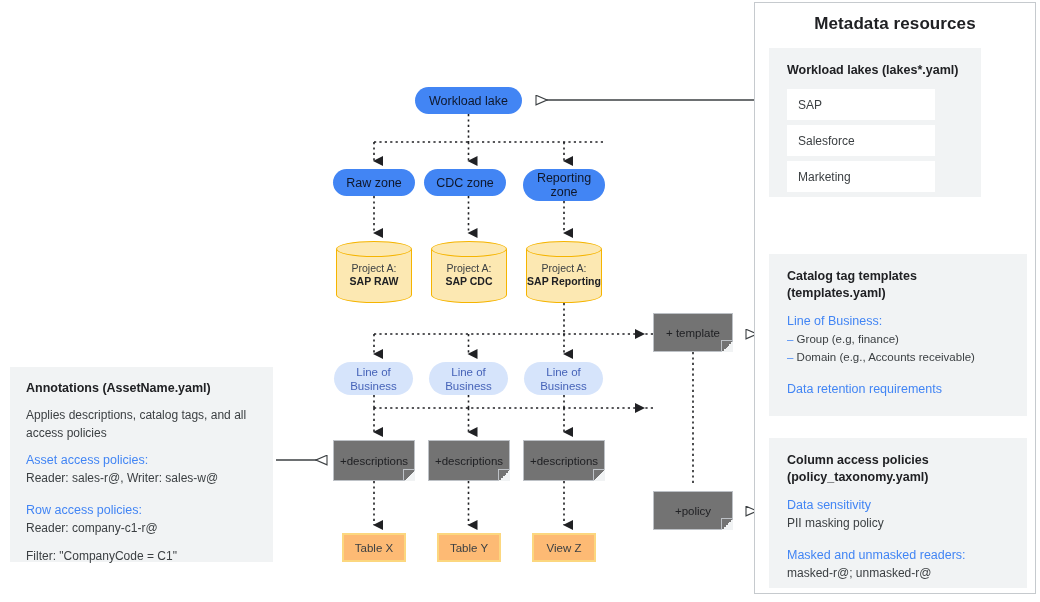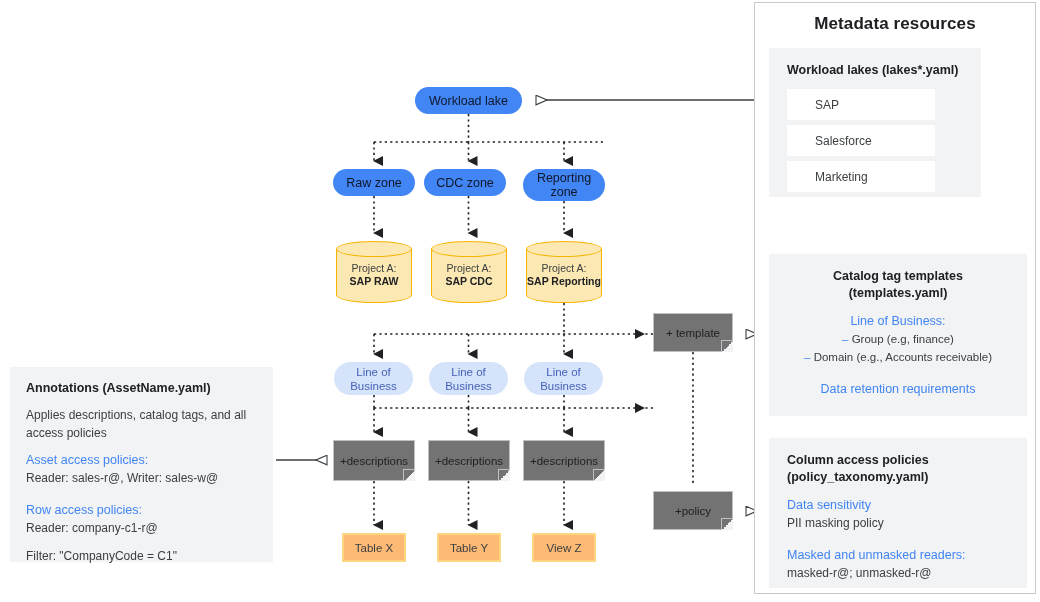--- a/index.html
+++ b/index.html
@@ -32,33 +32,33 @@
     font-size: 17px; font-weight: bold; letter-spacing: .1px;
     color: #202124;
   }
   .meta-card {
     position: absolute;
     background: #f1f3f4;
     box-sizing: border-box;
     padding: 14px 18px 16px 18px;
   }
   #card-lakes  { left: 769px; top: 48px;  width: 212px; height: 149px; }
-  #card-templates { left: 769px; top: 254px; width: 258px; height: 162px; padding-left: 18px; text-align: center;}
+  #card-templates { left: 769px; top: 254px; width: 258px; height: 162px; padding-left: 18px;}
   #card-policies  { left: 769px; top: 438px; width: 258px; height: 150px; padding-left: 18px;}
 
   .card-head {
     font-size: 12.5px; font-weight: bold; color: #202124;
     line-height: 17px; margin-bottom: 10px; white-space: pre-line;
   }
   .lake-item {
     background: #ffffff;
     height: 31px; width: 148px;
     margin-bottom: 5px;
     display: flex; align-items: center;
-    padding-left: 28px;
+    padding-left: 11px;
     font-size: 12px; color: #3c4043;
     box-sizing: border-box;
   }
   .blue-head {
     color: #4285f4; font-size: 12.5px; font-weight: 500;
     line-height: 18px; margin-top: 4px;
   }
   .plain-line { color: #3c4043; font-size: 12px; line-height: 18px; }
   .bullet-line { color: #3c4043; font-size: 11.5px; line-height: 18px; }
   .bullet-line .dash { color: #4285f4; }

